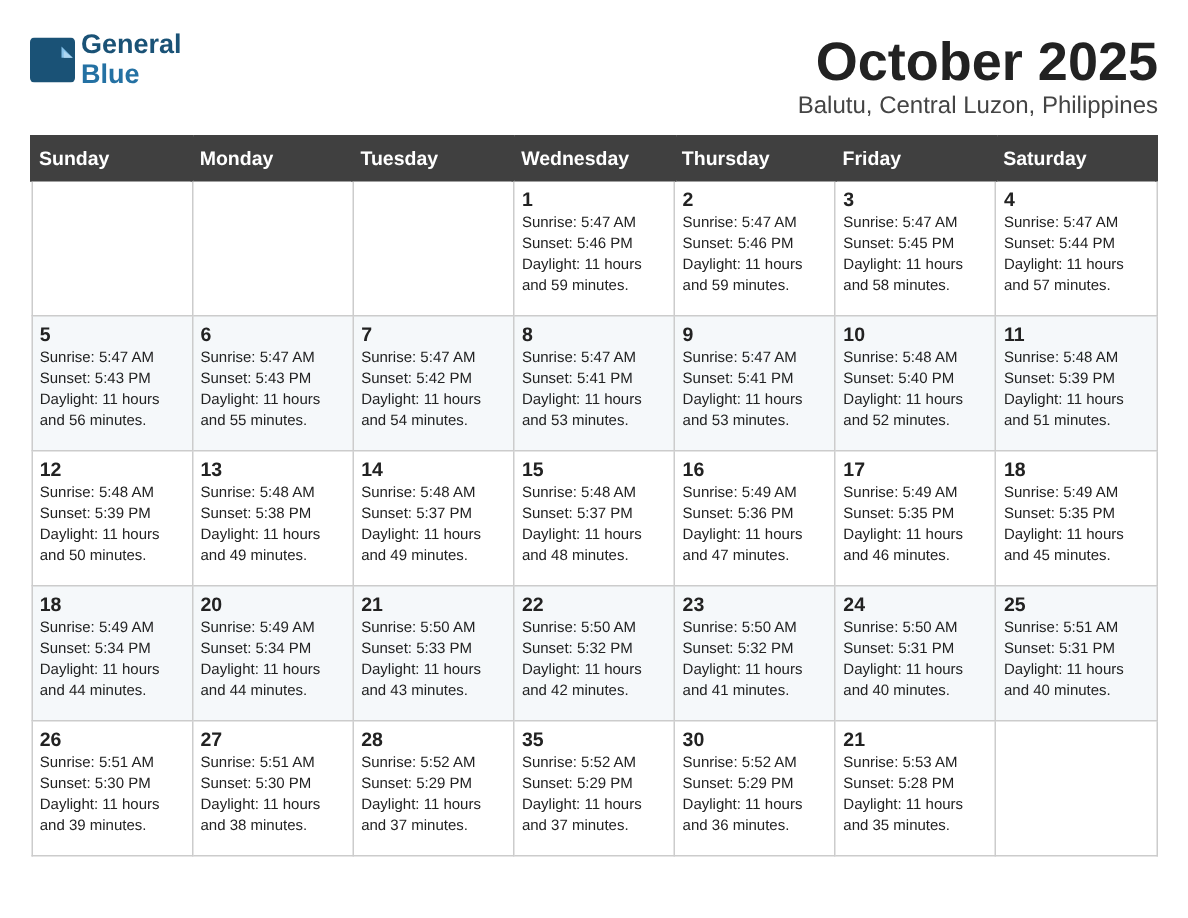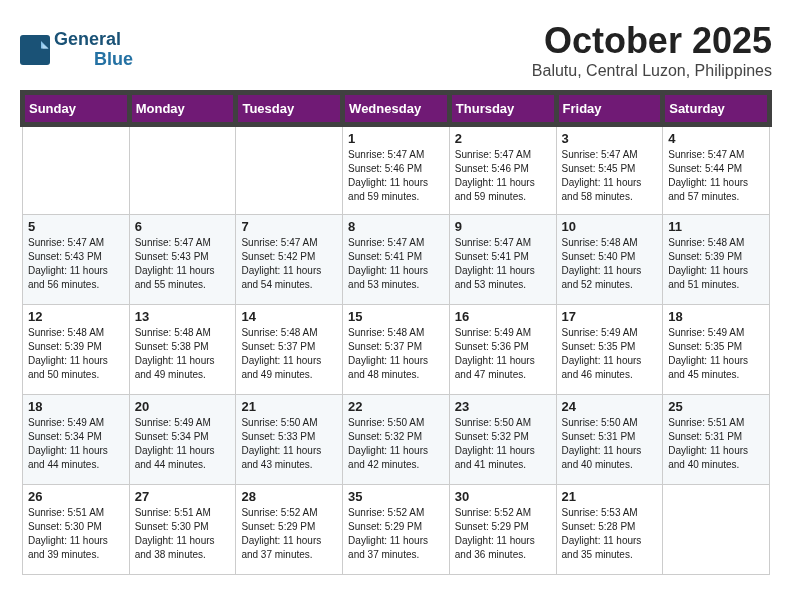--- a/index.html
+++ b/index.html
@@ -6,21 +6,21 @@
     body {
       font-family: Arial, sans-serif;
       background: #fff;
       width: 792px;
       min-height: 612px;
       padding: 20px;
     }
     .header-area {
       display: flex;
       justify-content: space-between;
-      align-items: center;
+      align-items: flex-start;
       margin-bottom: 10px;
     }
     .logo {
       display: flex;
       align-items: center;
     }
     .logo-text {
       font-size: 18px;
       font-weight: bold;
       color: #333;
@@ -46,26 +46,26 @@
       font-size: 16px;
       color: #444;
       margin-left: 20px;
     }
     .calendar-table {
       width: 100%;
       border-collapse: collapse;
       table-layout: fixed;
     }
     .calendar-table th {
-      background-color: #701a75;
+      background-color: #404040;
       color: #fff;
       padding: 6px 4px;
       font-size: 13px;
       text-align: left;
-      border: 5px solid #404040;
+      border: 2px solid #404040;
     }
     .calendar-table td {
       border: 1px solid #ccc;
       vertical-align: top;
       padding: 4px 5px;
       height: 90px;
       font-size: 10.5px;
       color: #222;
       background: #fff;
     }
@@ -90,21 +90,21 @@
 
 <div class="header-area">
   <div class="logo">
     <svg class="logo-icon" viewBox="0 0 40 40">
       <rect x="0" y="0" width="40" height="40" rx="4" fill="#1a5276"></rect>
       <polygon points="28,8 38,18 28,18" fill="#85c1e9"></polygon>
       <polygon points="30,12 38,18 30,18" fill="#aed6f1"></polygon>
     </svg>
     <div class="logo-text">
       <span>General</span><br>
-      <span style="color:#2471a3;margin-left:40px;">Blue</span>
+      <span style="color:#2471a3;">Blue</span>
     </div>
   </div>
   <div class="title-area">
     <div class="month-title">October 2025</div>
     <div class="location-title">Balutu, Central Luzon, Philippines</div>
   </div>
 </div>
 
 <table class="calendar-table">
   <thead>

